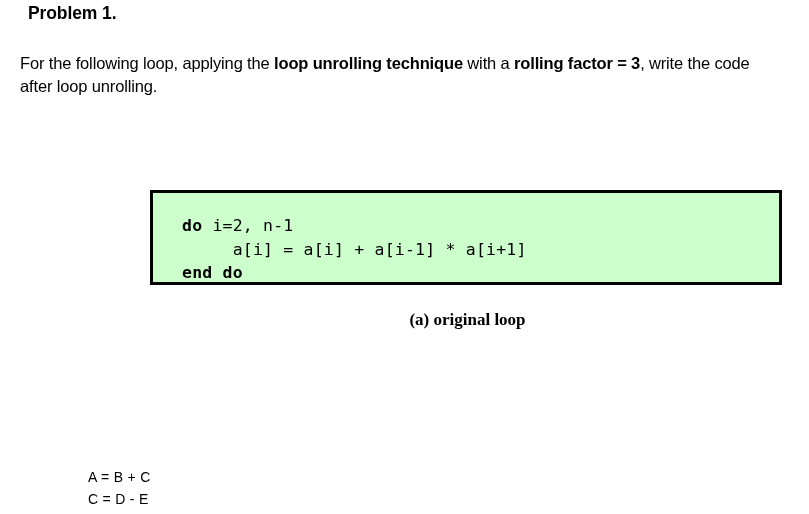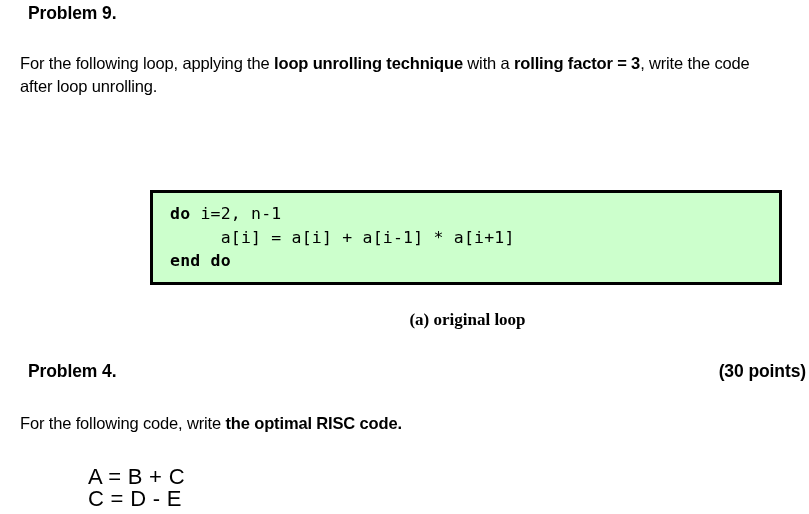--- a/index.html
+++ b/index.html
@@ -67,21 +67,21 @@
     left: 150px;
     top: 190px;
     width: 632px;
     height: 95px;
     box-sizing: border-box;
     background: #ccffcc;
     border: 3px solid #000000;
     overflow: hidden;
   }
   .code-box pre {
-    margin: 0;
+    margin: 12px;
     padding: 9px 0 0 17px;
     font-family: "DejaVu Sans Mono", "Liberation Mono", monospace;
     font-size: 16.5px;
     line-height: 23.5px;
     white-space: pre;
     color: #000;
     letter-spacing: 0.2px;
   }
   .code-box pre b { font-weight: bold; }
 
@@ -97,49 +97,44 @@
     font-size: 17px;
     color: #000;
   }
 
   
   .code-listing {
     position: absolute;
     left: 88px;
     top: 466px;
     font-family: "Liberation Sans", sans-serif;
-    font-size: 22px;
+    font-size: 14px;
     line-height: 22px;
     letter-spacing: 0.3px;
     color: #000;
     white-space: pre;
   }
 </style>
 </head>
 <body>
 
 <div class="page">
 
   <div class="problem-head" id="problem3-head">
-    <span class="title">Problem 9.</span>
+    <span class="title">Problem 1.</span>
   </div>
 
   <div class="para" id="problem3-para"><span>For the following loop, applying the </span><b>loop unrolling technique</b><span> with a </span><b>rolling factor = 3</b><span>, write the code after loop unrolling.</span></div>
 
   <div class="code-box">
     <pre><b>do</b><span> i=2, n-1</span>
 <span>     a[i] = a[i] + a[i-1] * a[i+1]</span>
 <b>end do</b></pre>
   </div>
 
   <div class="caption">(a) original loop</div>
 
-  <div class="problem-head" id="problem4-head">
-    <span class="title">Problem 4.</span>
-    <span class="points">(30 points)</span>
-  </div>
 
-  <div class="para" id="problem4-para"><span>For the following code, write </span><b>the optimal RISC code.</b></div>
 
   <div class="code-listing">A = B + C
 C = D - E</div>
 
 </div>
 
 </body></html>

